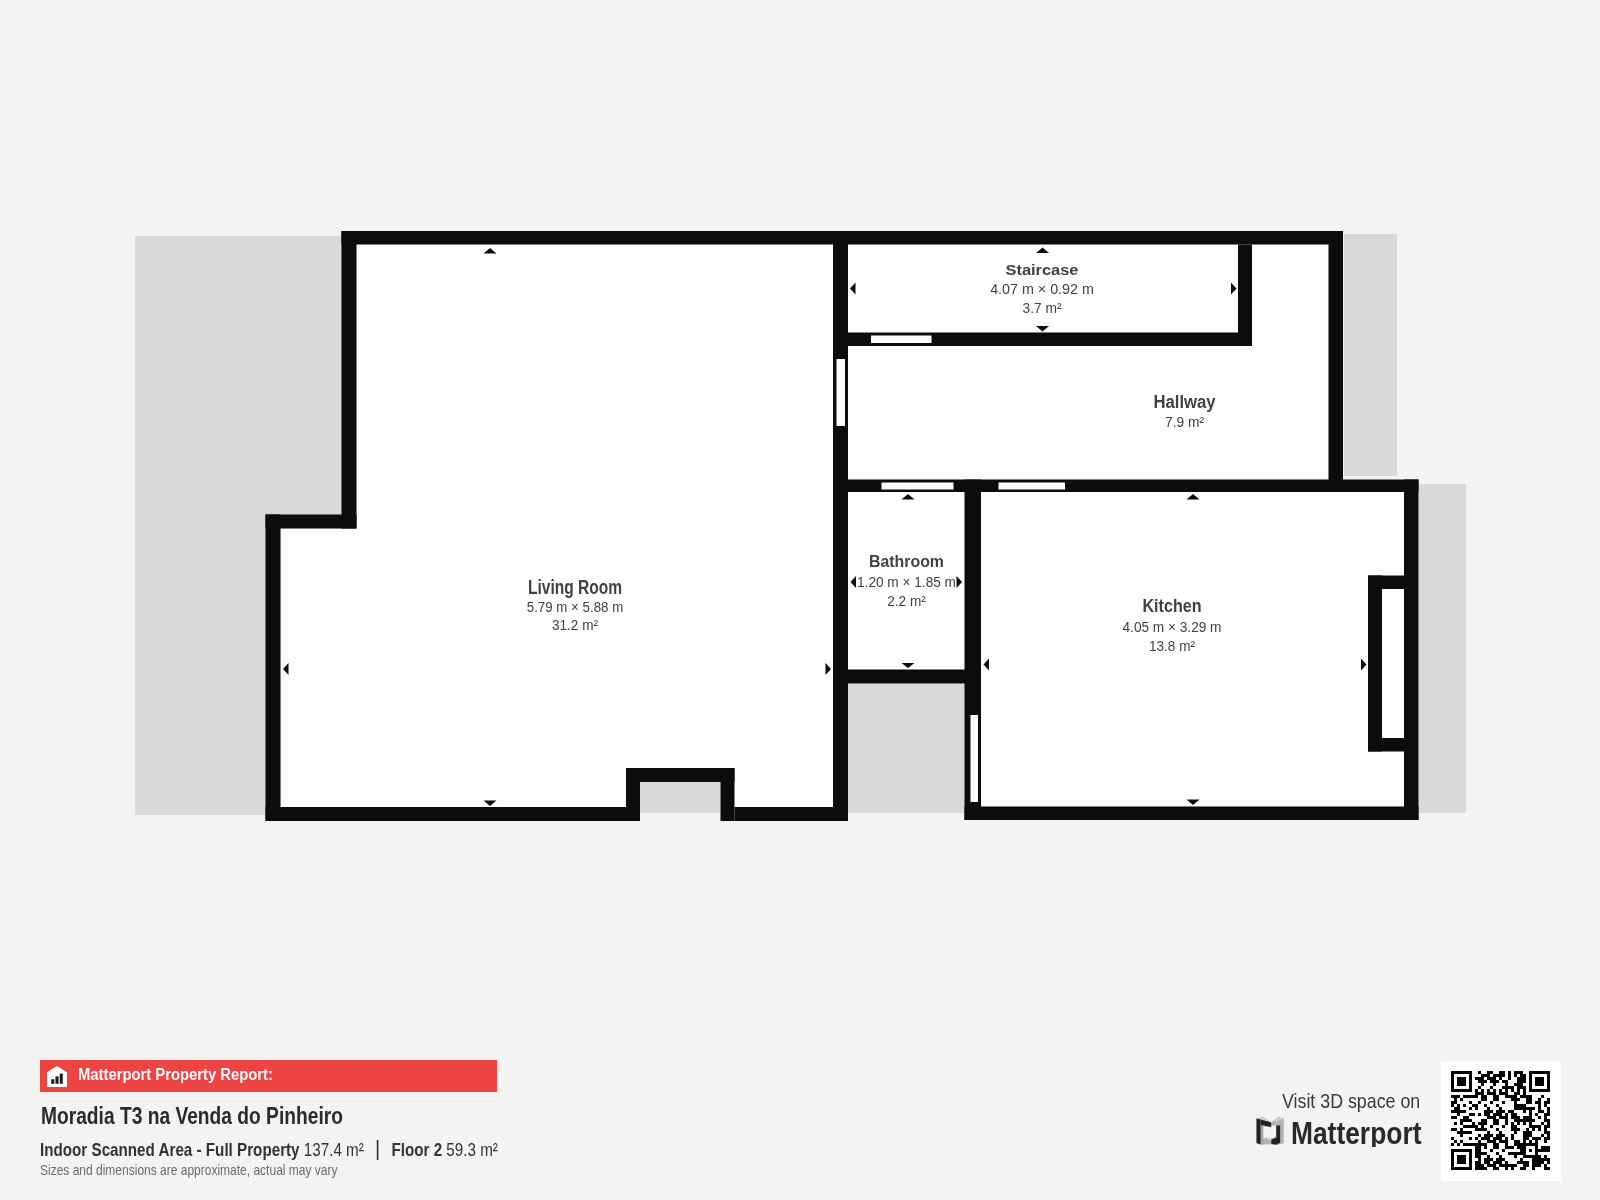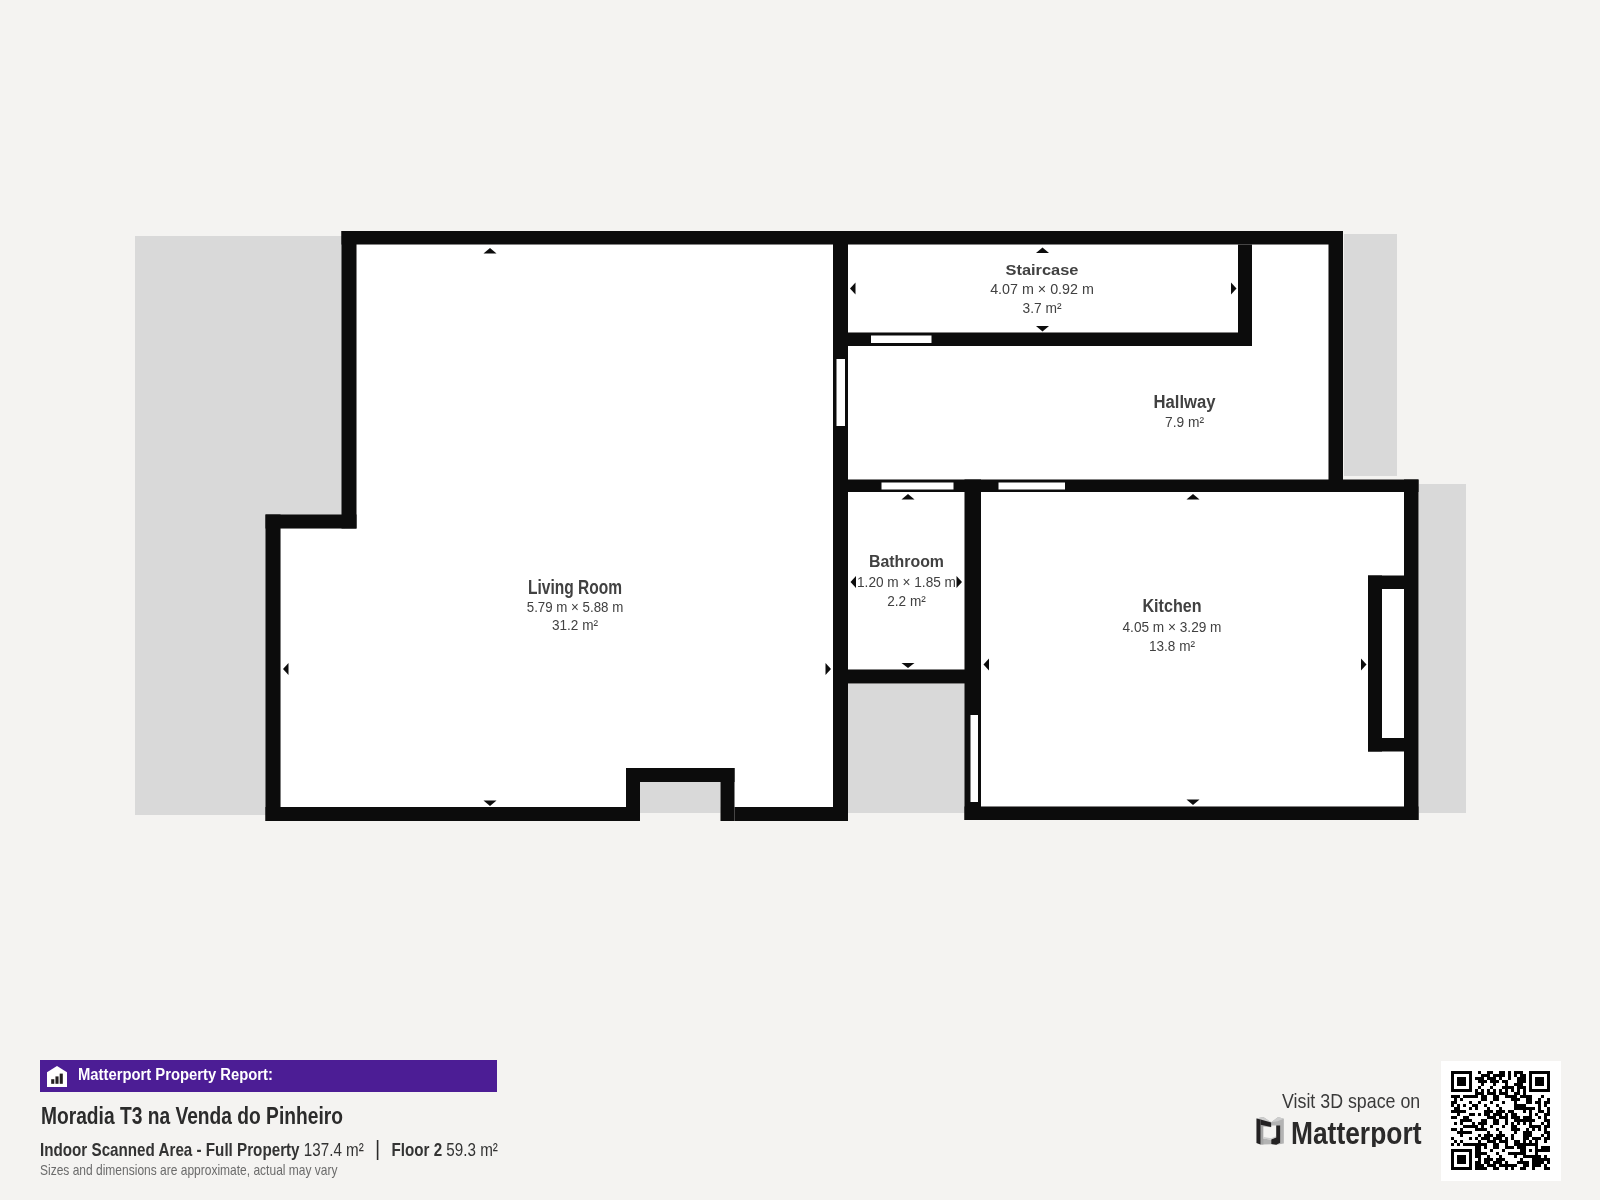--- a/index.html
+++ b/index.html
@@ -117,21 +117,21 @@
   <polygon points="1186.5,499.5 1199.5,499.5 1193,494" fill="#0c0c0c"></polygon>
   <polygon points="1186.5,799.5 1199.5,799.5 1193,805" fill="#0c0c0c"></polygon>
   <polygon points="989,658.5 989,670.5 983.5,664.5" fill="#0c0c0c"></polygon>
   <polygon points="1361,658.5 1361,670.5 1366.5,664.5" fill="#0c0c0c"></polygon>
 
   <text x="1172" y="612" text-anchor="middle" font-size="18.2" font-weight="bold" fill="#414141" textLength="59" lengthAdjust="spacingAndGlyphs">Kitchen</text>
   <text x="1172" y="632" text-anchor="middle" font-size="14.3" fill="#414141" textLength="99" lengthAdjust="spacingAndGlyphs">4.05 m × 3.29 m</text>
   <text x="1172" y="651" text-anchor="middle" font-size="14.3" fill="#414141" textLength="46" lengthAdjust="spacingAndGlyphs">13.8 m²</text>
 </svg>
 
-<div class="abs" style="left:40px;top:1060px;width:456.5px;height:31.5px;background:#4c1d95;">
+<div class="abs" style="left:40px;top:1060px;width:456.5px;height:31.5px;background:#ef4444;">
 
   <svg class="abs" style="left:7px;top:5.5px" width="20" height="21" viewBox="0 0 20 21">
     <path d="M10 0 L20 6.3 L20 21 L0 21 L0 6.3 Z" fill="#ffffff"></path>
     <rect x="4.2" y="13.2" width="3.1" height="4.6" fill="#231f20"></rect>
     <rect x="8.45" y="10.4" width="3.1" height="7.4" fill="#231f20"></rect>
     <rect x="12.7" y="7.6" width="3.1" height="10.2" fill="#231f20"></rect>
   </svg>
 
   <div class="abs" style="left:38px;top:5.5px;color:#fff;font-size:16px;font-weight:bold;white-space:nowrap;transform:scaleX(.925);transform-origin:0 0;">Matterport Property Report:</div>
 </div>

